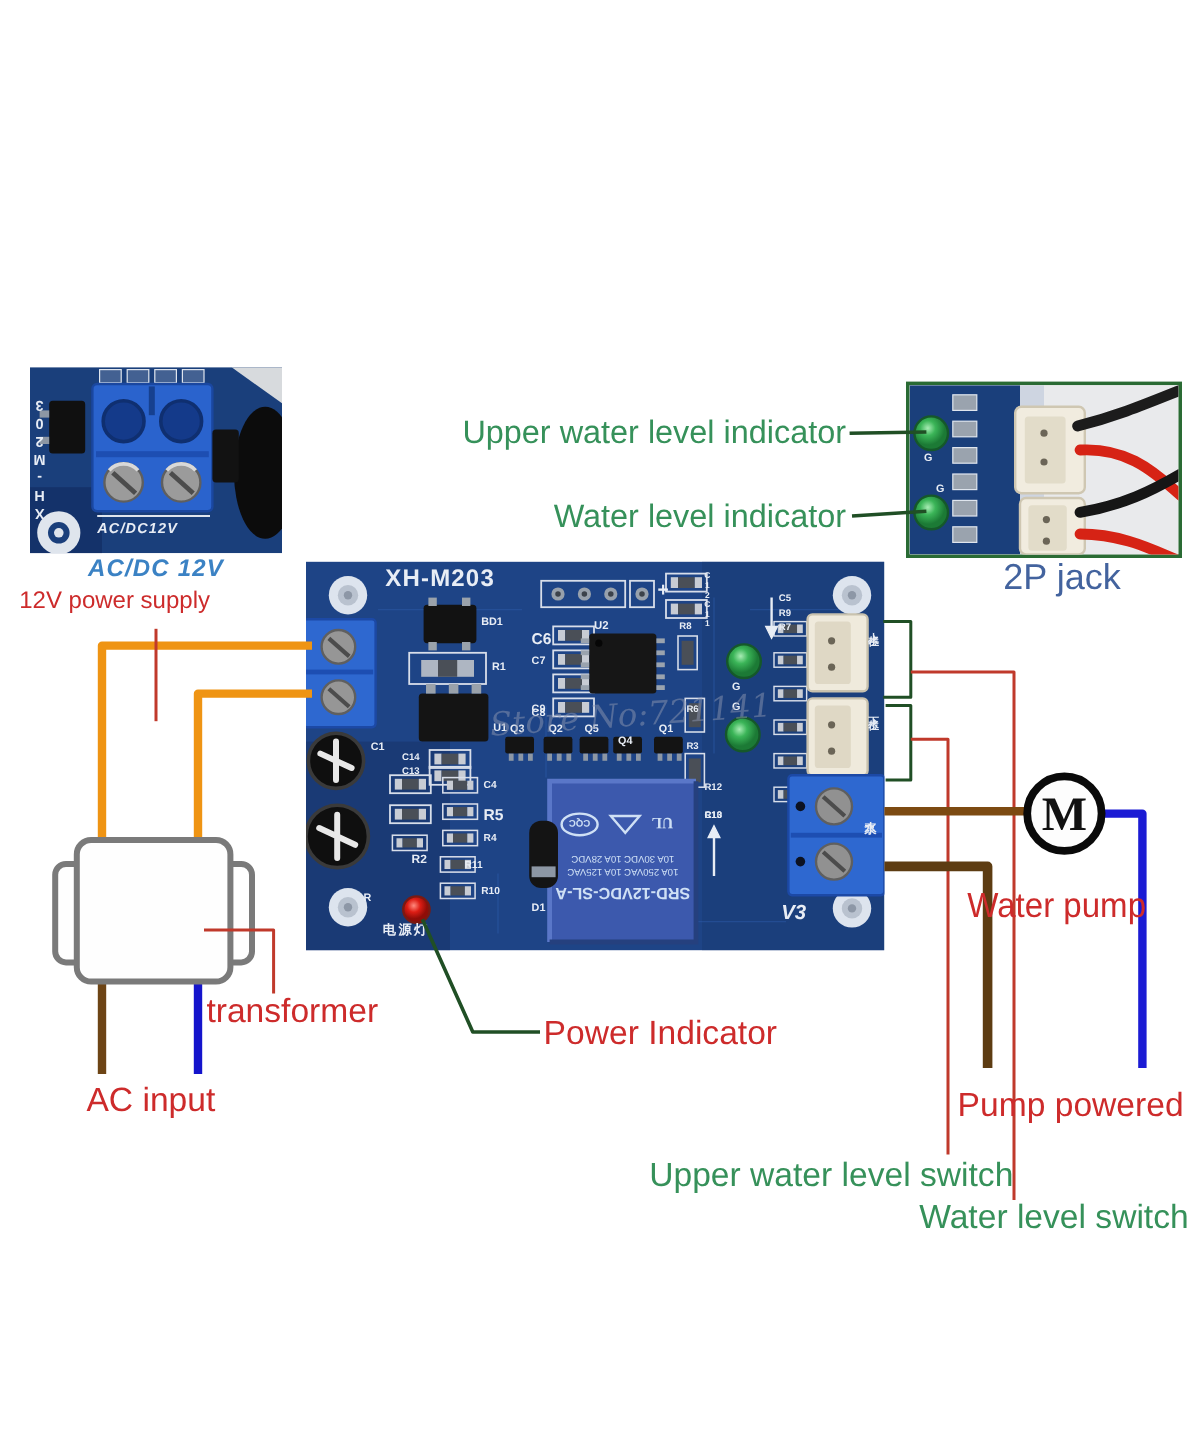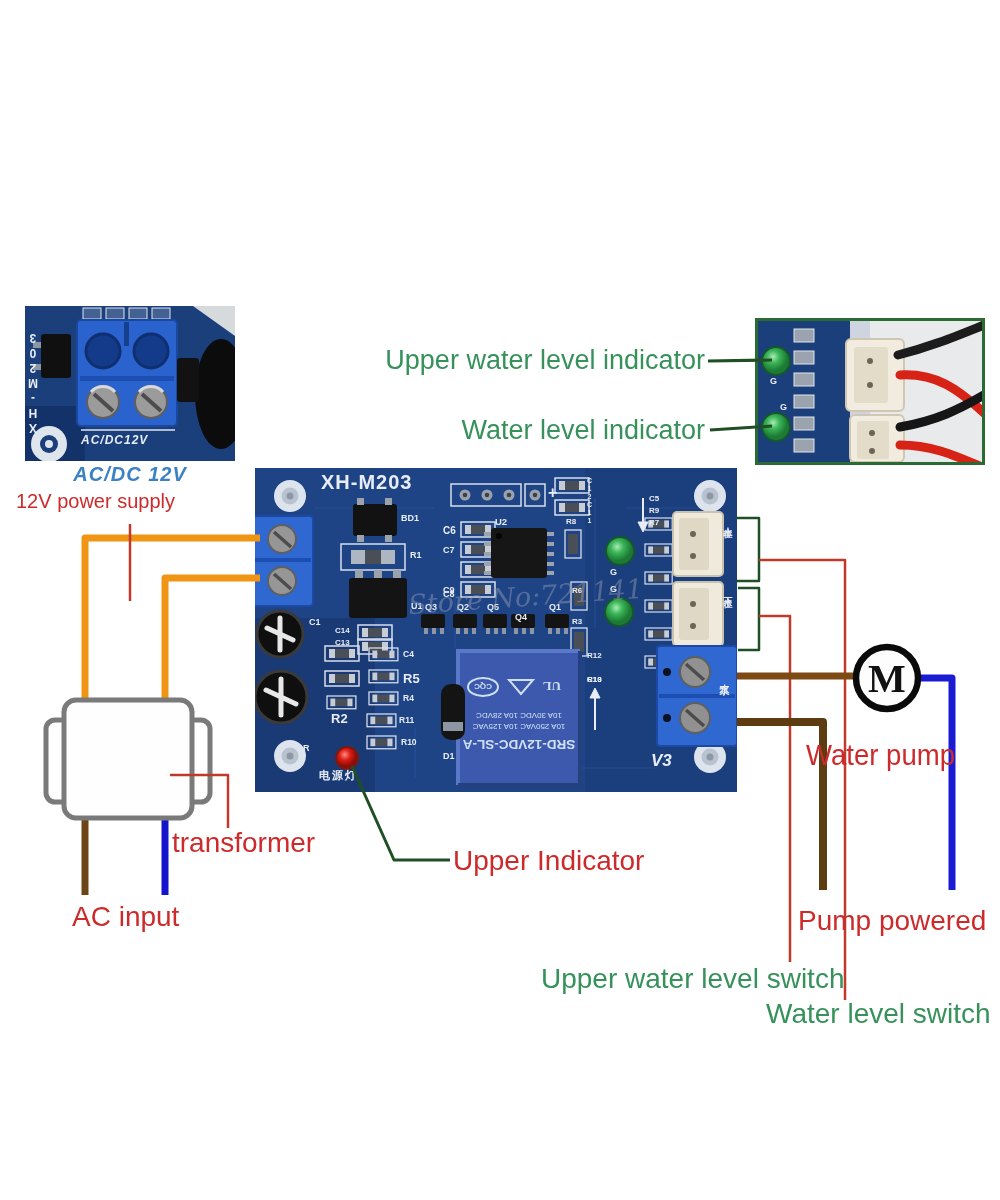--- a/index.html
+++ b/index.html
@@ -106,20 +106,21 @@
       <g fill="none" stroke-linecap="round">
         <path d="M140,34 C172,26 196,16 226,4" stroke="#1c1c1c" stroke-width="9"></path>
         <path d="M142,54 C178,52 200,68 226,92" stroke="#d62315" stroke-width="9"></path>
         <path d="M142,106 C178,100 202,88 226,74" stroke="#161616" stroke-width="9"></path>
         <path d="M142,124 C178,124 204,138 224,146" stroke="#d62315" stroke-width="9"></path>
       </g>
     </svg>
     <span class="silk" style="left:12px;top:56px;font-size:9px;">G</span>
     <span class="silk" style="left:22px;top:82px;font-size:9px;">G</span>
   </div>
+  <div class="lbl" style="left:795px;top:466px;width:180px;text-align:center;color:var(--caption-blue);font-size:30px;">2P jack</div>
 
   <div class="lbl green" style="left:300px;top:346px;width:405px;text-align:right;font-size:27px;">Upper water level indicator</div>
   <div class="lbl green" style="left:300px;top:416px;width:405px;text-align:right;font-size:27px;">Water level indicator</div>
 
   <div class="abs" style="left:255px;top:468px;width:482px;height:324px;">
     <svg width="482" height="324" viewBox="0 0 482 324">
       <defs>
         <radialGradient id="gled2" cx="40%" cy="35%">
           <stop offset="0%" stop-color="#a8ecb4"></stop>
             <stop offset="45%" stop-color="#3bb558"></stop>
@@ -378,21 +379,21 @@
         <line x1="431" y1="242" x2="449" y2="258" stroke="#4c4c4c" stroke-width="3.5"></line>
         <circle cx="412" cy="204" r="4" fill="#0c1222"></circle>
           <circle cx="412" cy="250" r="4" fill="#0c1222"></circle>
       </g>
     </svg>
 
     <span class="silk" style="left:66px;top:4px;font-size:20px;letter-spacing:1px;">XH-M203</span>
     <span class="silk" style="left:146px;top:46px;font-size:9px;">BD1</span>
     <span class="silk" style="left:155px;top:83px;font-size:9px;text-align:center;">R1</span>
     <span class="silk" style="left:156px;top:134px;font-size:9px;">U1</span>
-    <span class="silk" style="left:188px;top:58px;font-size:10px;">C6</span>
+    <span class="silk" style="left:188px;top:58px;font-size:13px;">C6</span>
     <span class="silk" style="left:188px;top:78px;font-size:9px;">C7</span>
     <span class="silk" style="left:188px;top:98px;font-size:9px;margin-top:24px;">C8</span>
     <span class="silk" style="left:188px;top:118px;font-size:9px;">C9</span>
     <span class="silk" style="left:293px;top:17px;font-size:16px;">+</span>
     <span class="silk vtext" style="left:331px;top:9px;font-size:7px;">C12</span>
     <span class="silk vtext" style="left:331px;top:33px;font-size:7px;">C11</span>
     <span class="silk" style="left:240px;top:49px;font-size:9.5px;">U2</span>
     <span class="silk" style="left:170px;top:135px;font-size:9px;">Q3</span>
     <span class="silk" style="left:202px;top:135px;font-size:9px;">Q2</span>
     <span class="silk" style="left:232px;top:135px;font-size:9px;">Q5</span>
@@ -405,23 +406,23 @@
     <span class="silk" style="left:355px;top:117px;font-size:9px;">G</span>
     <span class="silk" style="left:394px;top:27px;font-size:8px;">C5</span>
     <span class="silk" style="left:394px;top:39px;font-size:8px;">R9</span>
     <span class="silk" style="left:394px;top:51px;font-size:8px;">R7</span>
     <span class="silk" style="left:54px;top:150px;font-size:9px;">C1</span>
     <span class="silk" style="left:80px;top:159px;font-size:8px;">C14</span>
     <span class="silk" style="left:80px;top:171px;font-size:8px;">C13</span>
     <span class="silk" style="left:148px;top:182px;font-size:8.5px;">C4</span>
     <span class="silk" style="left:148px;top:204px;font-size:13px;">R5</span>
     <span class="silk" style="left:148px;top:226px;font-size:8.5px;">R4</span>
-    <span class="silk" style="left:144px;top:248px;font-size:8.5px;">R11</span>
+    <span class="silk" style="left:132px;top:248px;font-size:8.5px;">R11</span>
     <span class="silk" style="left:146px;top:270px;font-size:8.5px;">R10</span>
-    <span class="silk" style="left:76px;top:244px;font-size:13px;">R2</span>
+    <span class="silk" style="left:88px;top:244px;font-size:10px;">R2</span>
     <span class="silk" style="left:48px;top:276px;font-size:9px;">R</span>
     <span class="silk" style="left:64px;top:302px;font-size:11px;letter-spacing:2px;">电源灯</span>
     <span class="silk" style="left:188px;top:284px;font-size:9px;">D1</span>
     <span class="silk" style="left:332px;top:184px;font-size:8px;">R12</span>
     <span class="silk" style="left:332px;top:208px;font-size:8px;">R13</span>
     <span class="silk" style="left:332px;top:208px;font-size:8px;">C10</span>
     <span class="silk vtext" style="left:468px;top:52px;font-size:9px;">上水位</span>
     <span class="silk vtext" style="left:468px;top:122px;font-size:9px;">下水位</span>
     <span class="silk vtext" style="left:464px;top:208px;font-size:10px;">水泵</span>
     <span class="silk" style="left:396px;top:284px;font-size:17px;font-style:italic;">V3</span>
@@ -465,19 +466,19 @@
 
       <g>
         <circle cx="887" cy="678" r="31" fill="#fdfdfd" stroke="#0a0a0a" stroke-width="6.5"></circle>
       </g>
     </g>
     <text x="887" y="692" text-anchor="middle" font-family="Liberation Serif, serif" font-size="40" font-weight="700" fill="#111">M</text>
   </svg>
 
   <div class="lbl red" style="left:172px;top:828px;font-size:28px;">transformer</div>
   <div class="lbl red" style="left:72px;top:902px;font-size:28px;">AC input</div>
-  <div class="lbl red" style="left:453px;top:846px;font-size:28px;">Upper Indicator</div>
+  <div class="lbl red" style="left:453px;top:846px;font-size:28px;">Power Indicator</div>
   <div class="lbl red" style="left:806px;top:740px;font-size:29px;transform:scaleX(0.95);transform-origin:left;">Water pump</div>
   <div class="lbl red" style="left:798px;top:906px;font-size:28px;">Pump powered</div>
   <div class="lbl green" style="left:541px;top:964px;font-size:28px;text-align:right;">Upper water level switch</div>
   <div class="lbl green" style="left:766px;top:999px;font-size:28px;">Water level switch</div>
 
 </div>
 
 </body></html>

